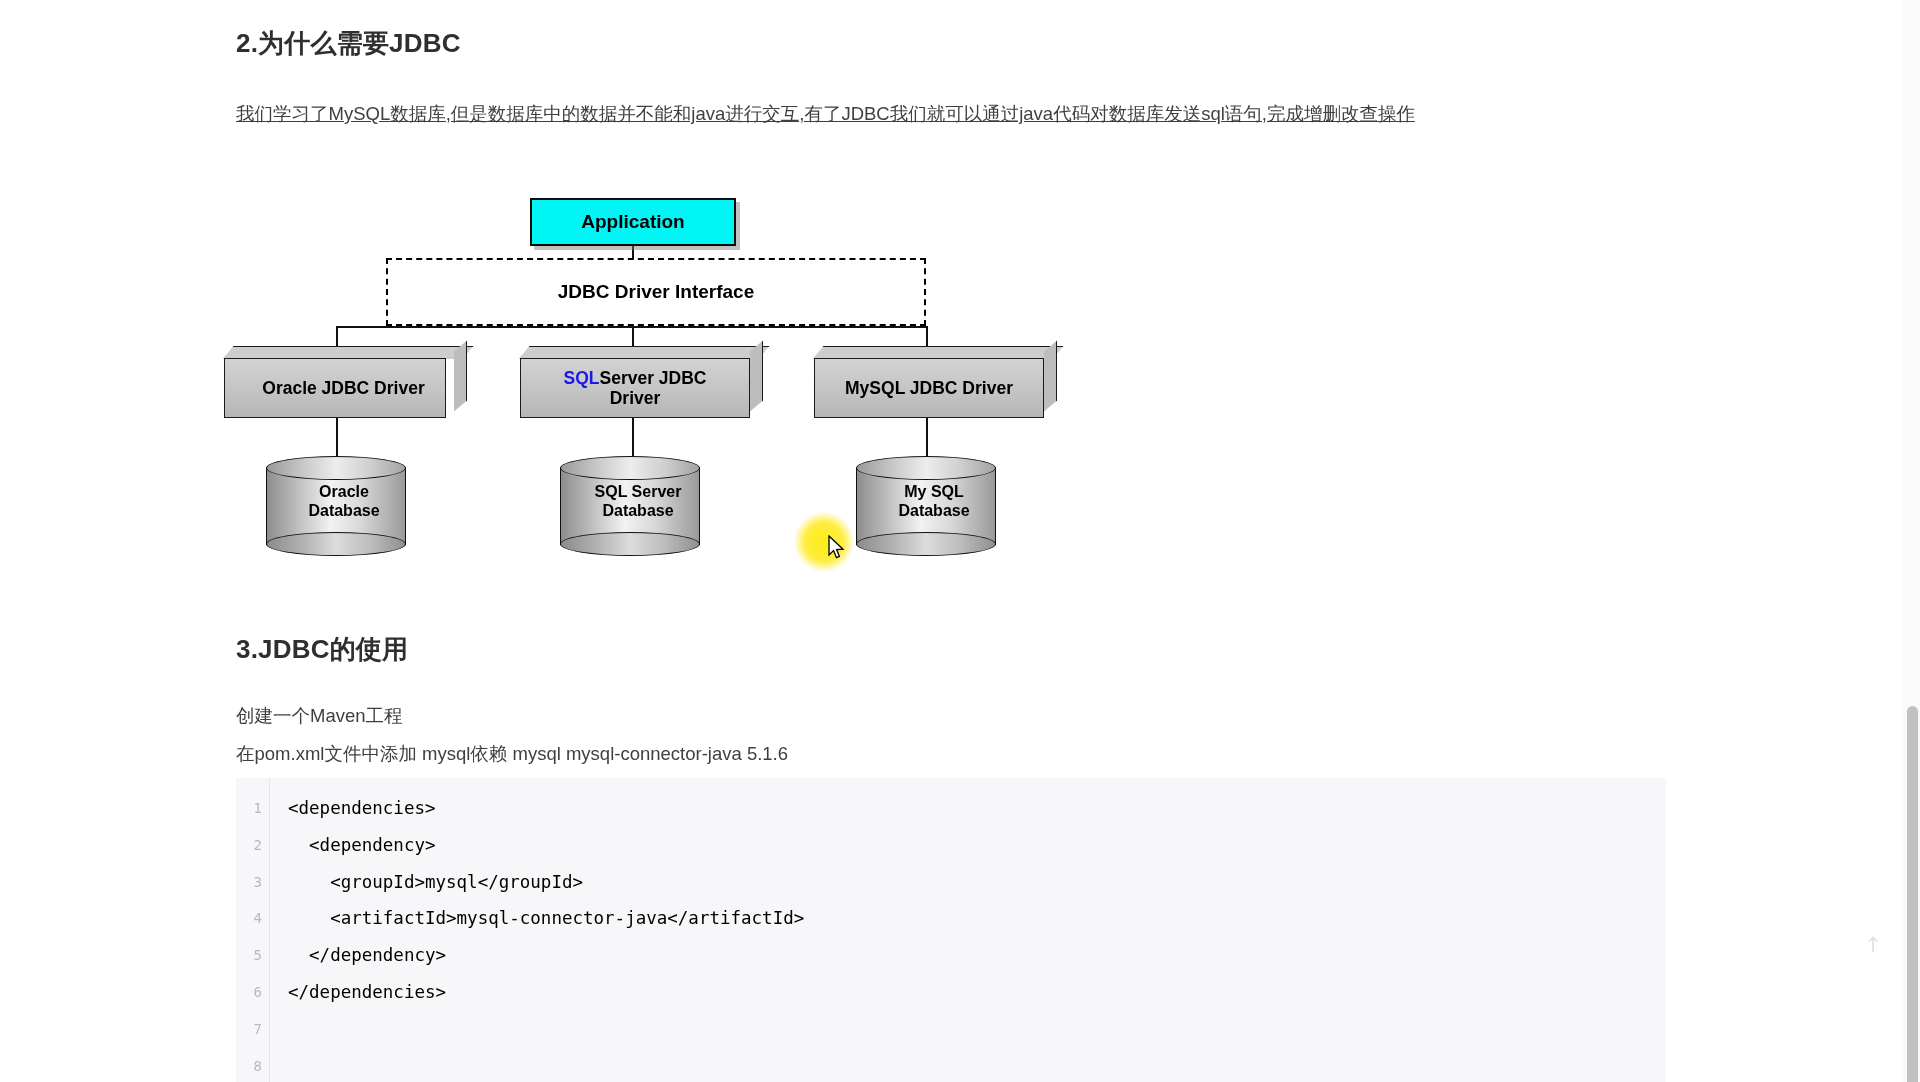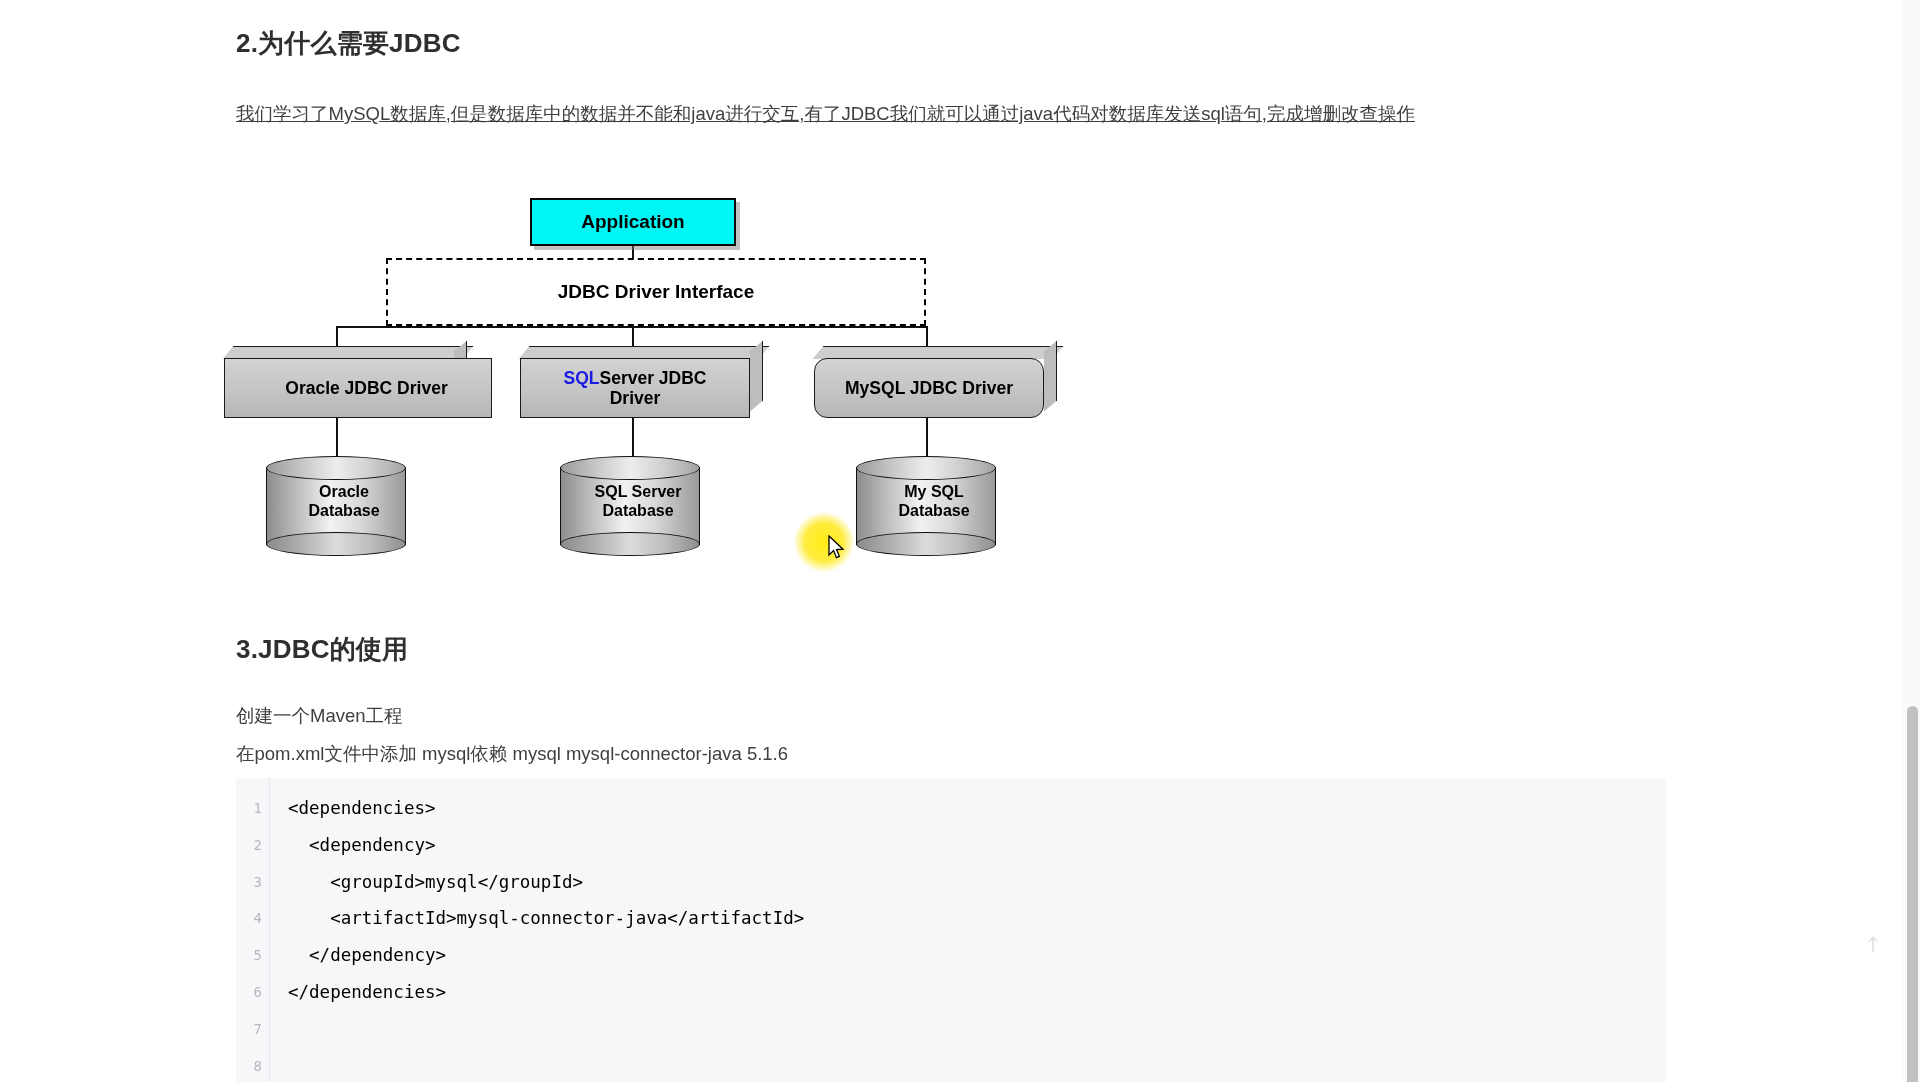--- a/index.html
+++ b/index.html
@@ -276,32 +276,32 @@
     <div class="arrowhead" style="left:391px; top:186px;"></div>
     <div class="arrowhead" style="left:685px; top:186px;"></div>
 
     <div class="driver-3d-top" style="left:-8px; top:186px; width:240px; transform: skewX(-40deg);"></div>
     <div class="driver-3d-side" style="left:218px; top:186px; height:60px; transform: skewY(-40deg);"></div>
     <div class="driver-3d-top" style="left:288px; top:186px; width:240px; transform: skewX(-40deg);"></div>
     <div class="driver-3d-side" style="left:514px; top:186px; height:60px; transform: skewY(-40deg);"></div>
     <div class="driver-3d-top" style="left:582px; top:186px; width:240px; transform: skewX(-40deg);"></div>
     <div class="driver-3d-side" style="left:808px; top:186px; height:60px; transform: skewY(-40deg);"></div>
 
-    <div class="driver-box" style="left:-12px; width:268px;padding-left:17px;">
+    <div class="driver-box" style="left:-12px; width:222px;padding-left:17px;">
       <span>Oracle JDBC Driver</span>
     </div>
 
     <div class="driver-box" style="left:284px; width:230px;">
       <span>
         <span class="selected-text">SQL</span><span>Server JDBC</span><br>
         <span>Driver</span>
       </span>
     </div>
 
-    <div class="driver-box" style="left:578px; width:230px;border-radius:13px;">
+    <div class="driver-box" style="left:578px; width:230px;">
       <span>MySQL JDBC Driver</span>
     </div>
 
     <div class="conn" style="left:100px; top:258px; height:48px;"></div>
     <div class="conn" style="left:396px; top:258px; height:48px;"></div>
     <div class="conn" style="left:690px; top:258px; height:48px;"></div>
     <div class="arrowhead" style="left:95px; top:300px;"></div>
     <div class="arrowhead" style="left:391px; top:300px;"></div>
     <div class="arrowhead" style="left:685px; top:300px;"></div>
 

